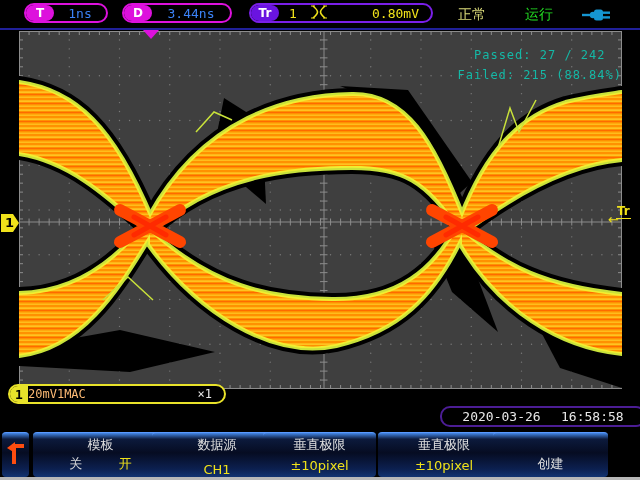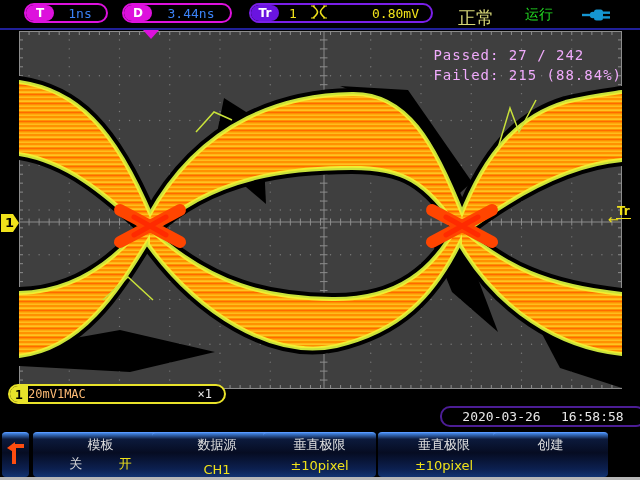--- a/index.html
+++ b/index.html
@@ -16,28 +16,28 @@
   .pill-d{left:122px;width:110px;border:2px solid #dd11dd;}
   .pill-tr{left:249px;width:184px;border:2px solid #7a1fe8;}
   .pill-label{height:16px;min-width:20px;border-radius:8px;color:#fff;font-size:12px;
     font-weight:bold;display:flex;align-items:center;justify-content:center;padding:0 4px;}
   .lbl-mag{background:#dd11dd;}
   .lbl-pur{background:#6a14e0;}
   .pill-val{flex:1;text-align:center;color:#3b82f6;font-size:13px;}
   .pill-tr .trig-src{color:#f0e21a;font-size:13px;margin-left:10px;}
   .pill-tr .trig-lvl{color:#f0e21a;font-size:13px;flex:1;text-align:right;padding-right:12px;}
   .slope-icon{margin-left:14px;display:inline-block;}
-  .acq-status{position:absolute;left:458px;top:6px;color:#d8d878;font-size:18px;}
+  .acq-status{position:absolute;left:458px;top:6px;color:#d8d878;font-size:14px;}
   .run-status{position:absolute;left:525px;top:6px;color:#22dd22;font-size:14px;}
   .plug-icon{position:absolute;left:582px;top:7px;}
 
   
   .plot-svg{position:absolute;left:19px;top:31px;}
-  .passfail{position:absolute;right:18px;top:45px;text-align:left;
-    color:#f0abfc;font-size:14px;line-height:20px;letter-spacing:1px;}
+  .passfail{position:absolute;right:18px;top:45px;text-align:center;
+    color:#14b8a6;font-size:12px;line-height:20px;letter-spacing:1px;}
   .trig-pos{position:absolute;left:143px;top:30px;width:0;height:0;
     border-left:8px solid transparent;border-right:8px solid transparent;border-top:9px solid #dd11dd;}
   .ch-marker{position:absolute;left:1px;top:214px;width:18px;height:18px;}
   .ch-marker span{position:absolute;left:4px;top:1px;color:#000;font-size:13px;font-weight:bold;}
   .tr-label{position:absolute;left:616px;top:204px;color:#f0e21a;font-size:12px;font-weight:bold;
     border-bottom:1px solid #f0e21a;padding:0 1px;}
   .tr-arrow{position:absolute;left:608px;top:212px;color:#f0e21a;font-size:13px;}
 
   
   .chanbox{position:absolute;left:8px;top:384px;width:218px;height:20px;background:#000;
@@ -51,21 +51,21 @@
     align-items:center;justify-content:space-evenly;color:#e8e8e8;font-size:13px;margin-left:16px;}
 
   
   .menubar{position:absolute;left:0;top:432px;width:640px;height:45px;background:#000;}
   .mbtn{position:absolute;top:0;height:45px;border-radius:4px;box-sizing:border-box;
     background:linear-gradient(180deg,#4488e8 0%,#0c1a3c 14%,#060c22 45%,#0c2050 82%,#123472 100%);
     border-top:1px solid #5a9aff;display:flex;flex-direction:column;justify-content:space-between;
     padding:3px 0 4px 0;}
   .mback{left:2px;width:27px;align-items:center;justify-content:center;}
   .m1{left:33px;width:135px;} .m2{left:152px;width:130px;gap:8px;} .m3{left:263px;width:113px;}
-  .m4{left:378px;width:132px;} .m5{left:493px;width:115px;justify-content:flex-start;}
+  .m4{left:378px;width:132px;} .m5{left:493px;width:115px;justify-content:flex-end;}
   .mtitle{color:#e0e0e0;font-size:13px;text-align:center;}
   .mval{color:#f0e21a;font-size:13px;text-align:center;}
   .mval-row{display:flex;justify-content:space-evenly;}
   .dim{color:#d8d8d8;}
   .bottomstrip{position:absolute;left:0;top:477px;width:640px;height:3px;background:#b8b8b8;}
 </style>
 </head>
 <body>
 
 <div class="screen">

